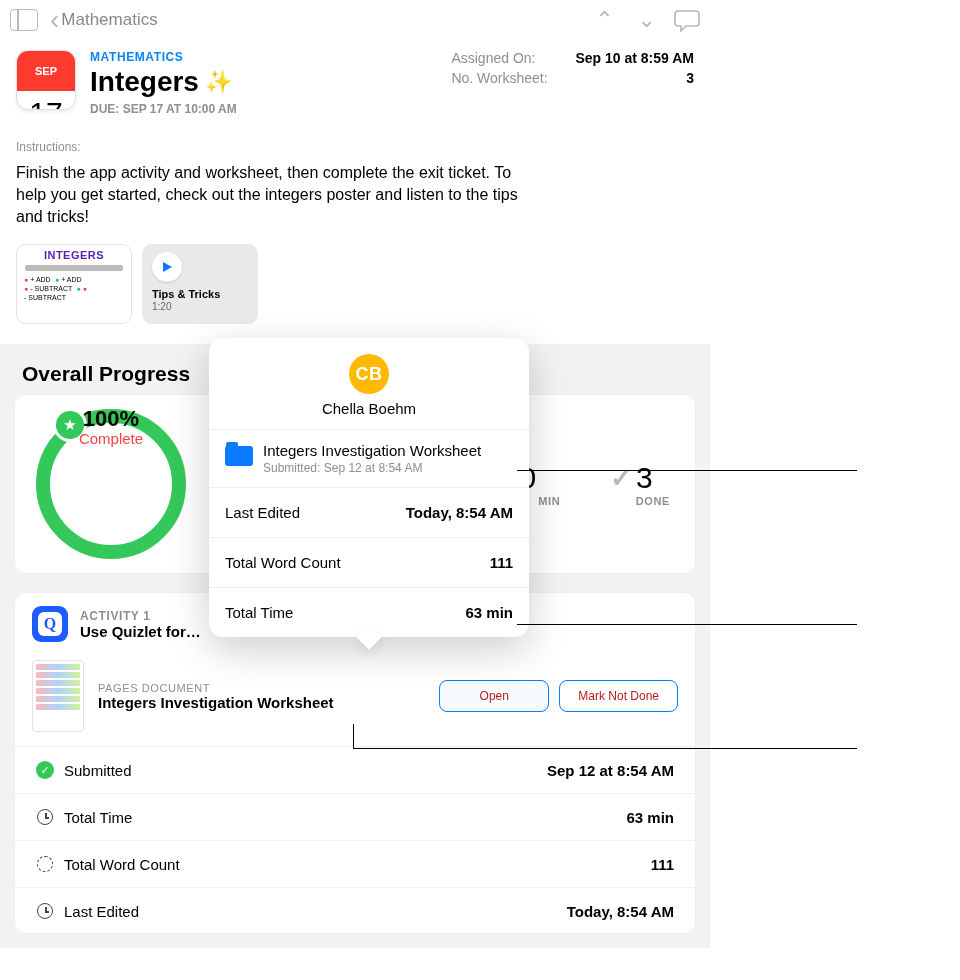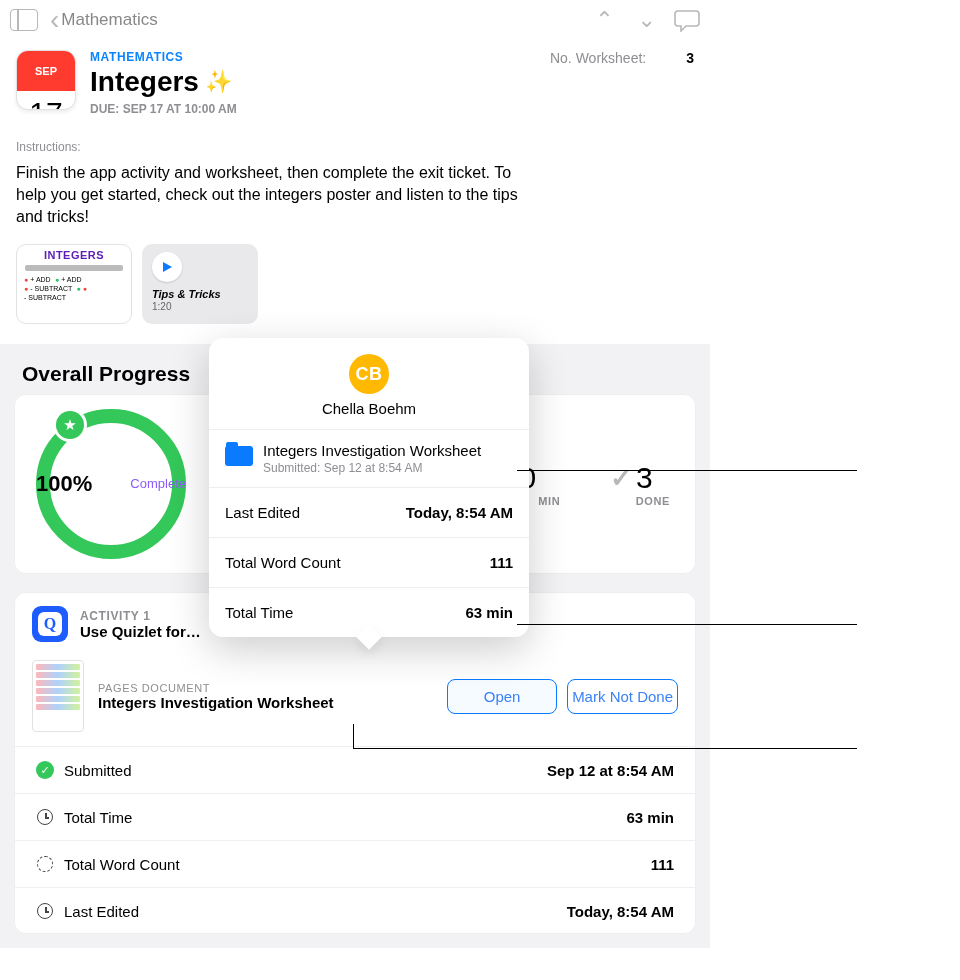--- a/index.html
+++ b/index.html
@@ -40,56 +40,56 @@
   
   .att-row { display:flex; gap:10px; padding:0 16px 20px; }
   .att-poster { width:116px; height:80px; border-radius:10px; border:1px solid #e2e2e2; background:#fff; padding:4px 6px; font-size:8px; color:#000; display:flex; flex-direction:column; }
   .att-poster .ttl { color:#5b21b6; font-weight:800; font-size:11px; text-align:center; letter-spacing:0.5px;}
   .att-poster .nl { height:6px; margin:4px 2px; background:linear-gradient(90deg,#bbb 0,#bbb 100%); border-radius:2px;}
   .att-poster .tags span{ display:inline-block; font-size:7px; margin:1px; }
   .dot-r{color:#ef4444;} .dot-g{color:#22c55e;}
   .att-media { width:116px; height:80px; border-radius:10px; background:#e9e9ec; padding:8px 10px; display:flex; flex-direction:column; }
   .att-media .play { width:30px; height:30px; border-radius:15px; background:#fff; display:flex; align-items:center; justify-content:center; margin-bottom:6px; box-shadow:0 1px 2px rgba(0,0,0,0.15);}
   .att-media .play svg polygon{ fill:#0a7aff; }
-  .att-media .lbl{ font-size:11px; font-weight:700; line-height:13px;font-style:italic;}
+  .att-media .lbl{ font-size:11px; font-weight:700; line-height:13px;}
   .att-media .dur{ font-size:10px; color:#666;}
 
   
   .cards { background:#f2f2f5; border-radius:0; padding:0 14px 14px; }
   .section-title { font-size:21px; font-weight:700; padding:18px 8px 8px; }
   .card { background:#fff; border-radius:12px; padding:18px; box-shadow:0 0 0 1px #eee inset; }
 
   
   .prog-card { display:flex; align-items:center; gap:30px; height:180px; position:relative;}
   .ring { width:150px; height:150px; border-radius:75px; position:relative; margin-left:4px;}
   .ring::before{ content:""; position:absolute; inset:0; border-radius:50%; border:14px solid #34c759;}
   .ring .star{ position:absolute; top:2px; left:20px; width:28px; height:28px; border-radius:14px; background:#34c759; color:#fff; display:flex; align-items:center; justify-content:center; font-size:15px; box-shadow:0 0 0 3px #fff;}
-  .ring .inner{ position:absolute; inset:0; display:flex; align-items:center; justify-content:space-between; font-weight:700; font-size:22px; line-height:20px;}
-  .ring .inner small{ font-size:13px; font-weight:500; color:#8b5cf6; }
+  .ring .inner{ position:absolute; inset:0; display:flex; flex-direction:column; align-items:center; justify-content:flex-start; font-weight:700; font-size:22px; line-height:20px;}
+  .ring .inner small{ font-size:15px; font-weight:500; color:#ef4444; }
 
   .prog-metric { display:flex; flex-direction:column; align-items:center; min-width:70px;}
   .prog-metric .num{ font-size:30px; font-weight:300; color:#000; display:flex; align-items:center; gap:4px;}
   .prog-metric .lbl{ font-size:11px; font-weight:700; color:#8e8e93; letter-spacing:0.6px;margin-left:43px;}
   .tick{ color:#b8b8b8; font-size:26px; font-weight:700;}
 
   
   .act-card{ margin-top:18px; padding:0; }
   .act-head{ display:flex; align-items:center; gap:12px; padding:14px 18px 8px;}
   .act-icon{ width:36px; height:36px; border-radius:9px; background:#1d5cff; display:flex; align-items:center; justify-content:center; color:#fff; font-weight:800; font-size:22px; font-family:Georgia, serif;}
   .act-icon.inner{ background:#fff; color:#1d5cff; width:24px; height:24px; border-radius:6px; font-size:16px; line-height:24px;}
   .act-head .al{ color:#8e8e93; font-size:12px; font-weight:700; letter-spacing:0.6px;}
   .act-head .an{ font-size:15px; font-weight:700;}
 
   .doc-row{ display:flex; align-items:center; gap:14px; padding:10px 18px 14px;}
   .doc-thumb{ width:52px; height:72px; border:1px solid #e2e2e2; border-radius:4px; background:#fff; padding:3px; font-size:6px; display:flex; flex-direction:column; gap:2px;}
   .doc-thumb .r{ height:6px; background:linear-gradient(90deg,#f87171,#60a5fa,#a3e635); border-radius:1px; opacity:0.5;}
   .doc-titles .ov{ color:#8e8e93; font-size:11px; font-weight:400; letter-spacing:0.6px;}
   .doc-titles .nm{ font-size:15px; font-weight:700;}
   .doc-btns{ margin-left:auto; display:flex; gap:10px;}
-  .btn{ border:1.5px solid #0a7aff; background:#f6fbff; color:#3b82f6; font-size:15px; padding:8px 4px; border-radius:8px; min-width:110px; text-align:center;}
+  .btn{ border:1.5px solid #0a7aff; background:#f6fbff; color:#b91c1c; font-size:12px; padding:8px 18px; border-radius:8px; min-width:110px; text-align:center;}
   .btn.ghost{ background:#fff;}
 
   
   .detail{ border-top:1px solid #eee;}
   .drow{ display:flex; align-items:center; padding:14px 22px; font-size:15px; border-top:1px solid #f0f0f0;}
   .drow:first-child{ border-top:none;}
   .drow .lic{ width:18px; height:18px; margin-right:10px; display:inline-flex; align-items:center; justify-content:center;}
   .drow .v{ margin-left:auto; font-weight:600; color:#000; white-space:nowrap;}
   .drow .vbold{ font-weight:700;}
   .check-badge{ width:18px; height:18px; border-radius:9px; background:#34c759; color:#fff; font-size:11px; line-height:18px; text-align:center;}
@@ -148,20 +148,24 @@
     <div class="title-block">
       <div class="subj">MATHEMATICS</div>
       <div class="title-row">
         <span class="title-txt">Integers</span>
         <span class="sparkle">✨</span>
       </div>
       <div class="due">DUE: SEP 17 AT 10:00 AM</div>
     </div>
     <div class="meta">
       <div class="meta-row">
+        <span>Assigned On:</span>
+        <span class="v">Sep 10 at 8:59 AM</span>
+      </div>
+      <div class="meta-row">
         <span>No. Worksheet:</span>
         <span class="v">3</span>
       </div>
     </div>
   </div>
 
   <div class="instr-label">Instructions:</div>
   <div class="instr-text">Finish the app activity and worksheet, then complete the exit ticket. To help you get started, check out the integers poster and listen to the tips and tricks!</div>
 
   <div class="att-row">

